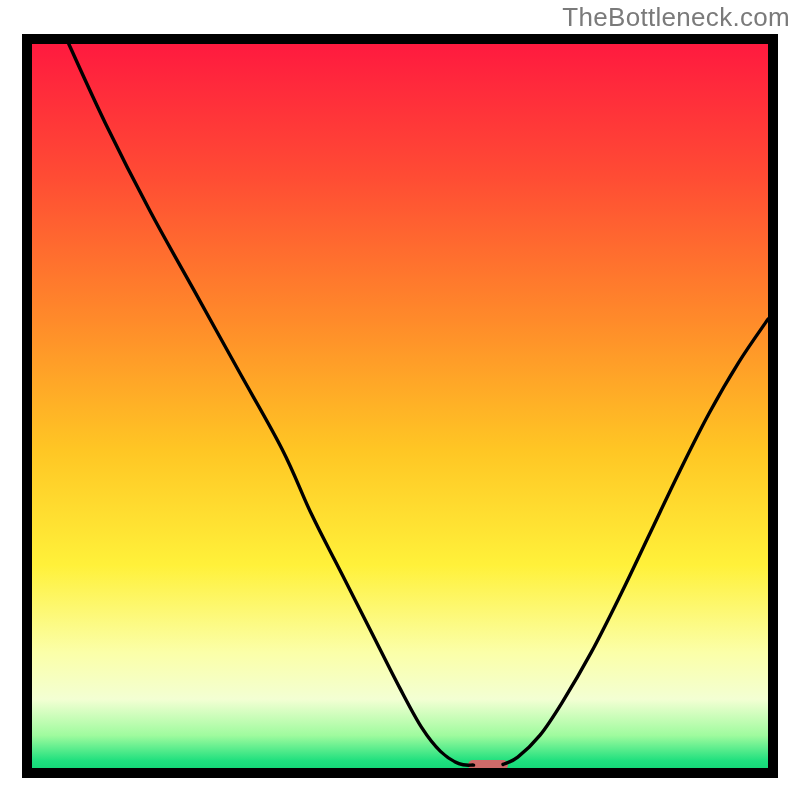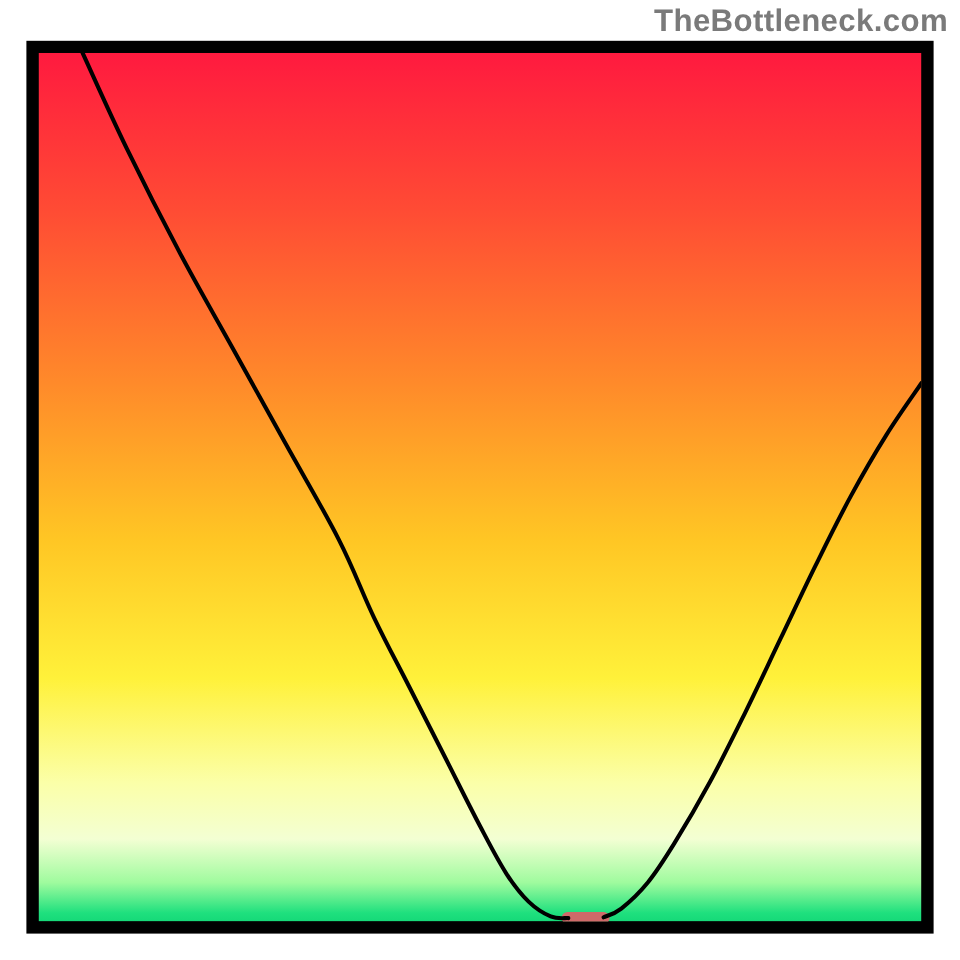--- a/index.html
+++ b/index.html
@@ -15,21 +15,21 @@
     position: relative;
     width: 800px;
     height: 800px;
   }
   .watermark {
     position: absolute;
     top: 2px;
     right: 10px;
     font-family: Arial, Helvetica, sans-serif;
     font-size: 26px;
-    font-weight: 700;
+    font-weight: 400;
     color: #7a7a7a;
     letter-spacing: 0.3px;
     user-select: none;
   }
   .plot-frame {
     position: absolute;
     left: 22px;
     top: 34px;
     width: 756px;
     height: 744px;

